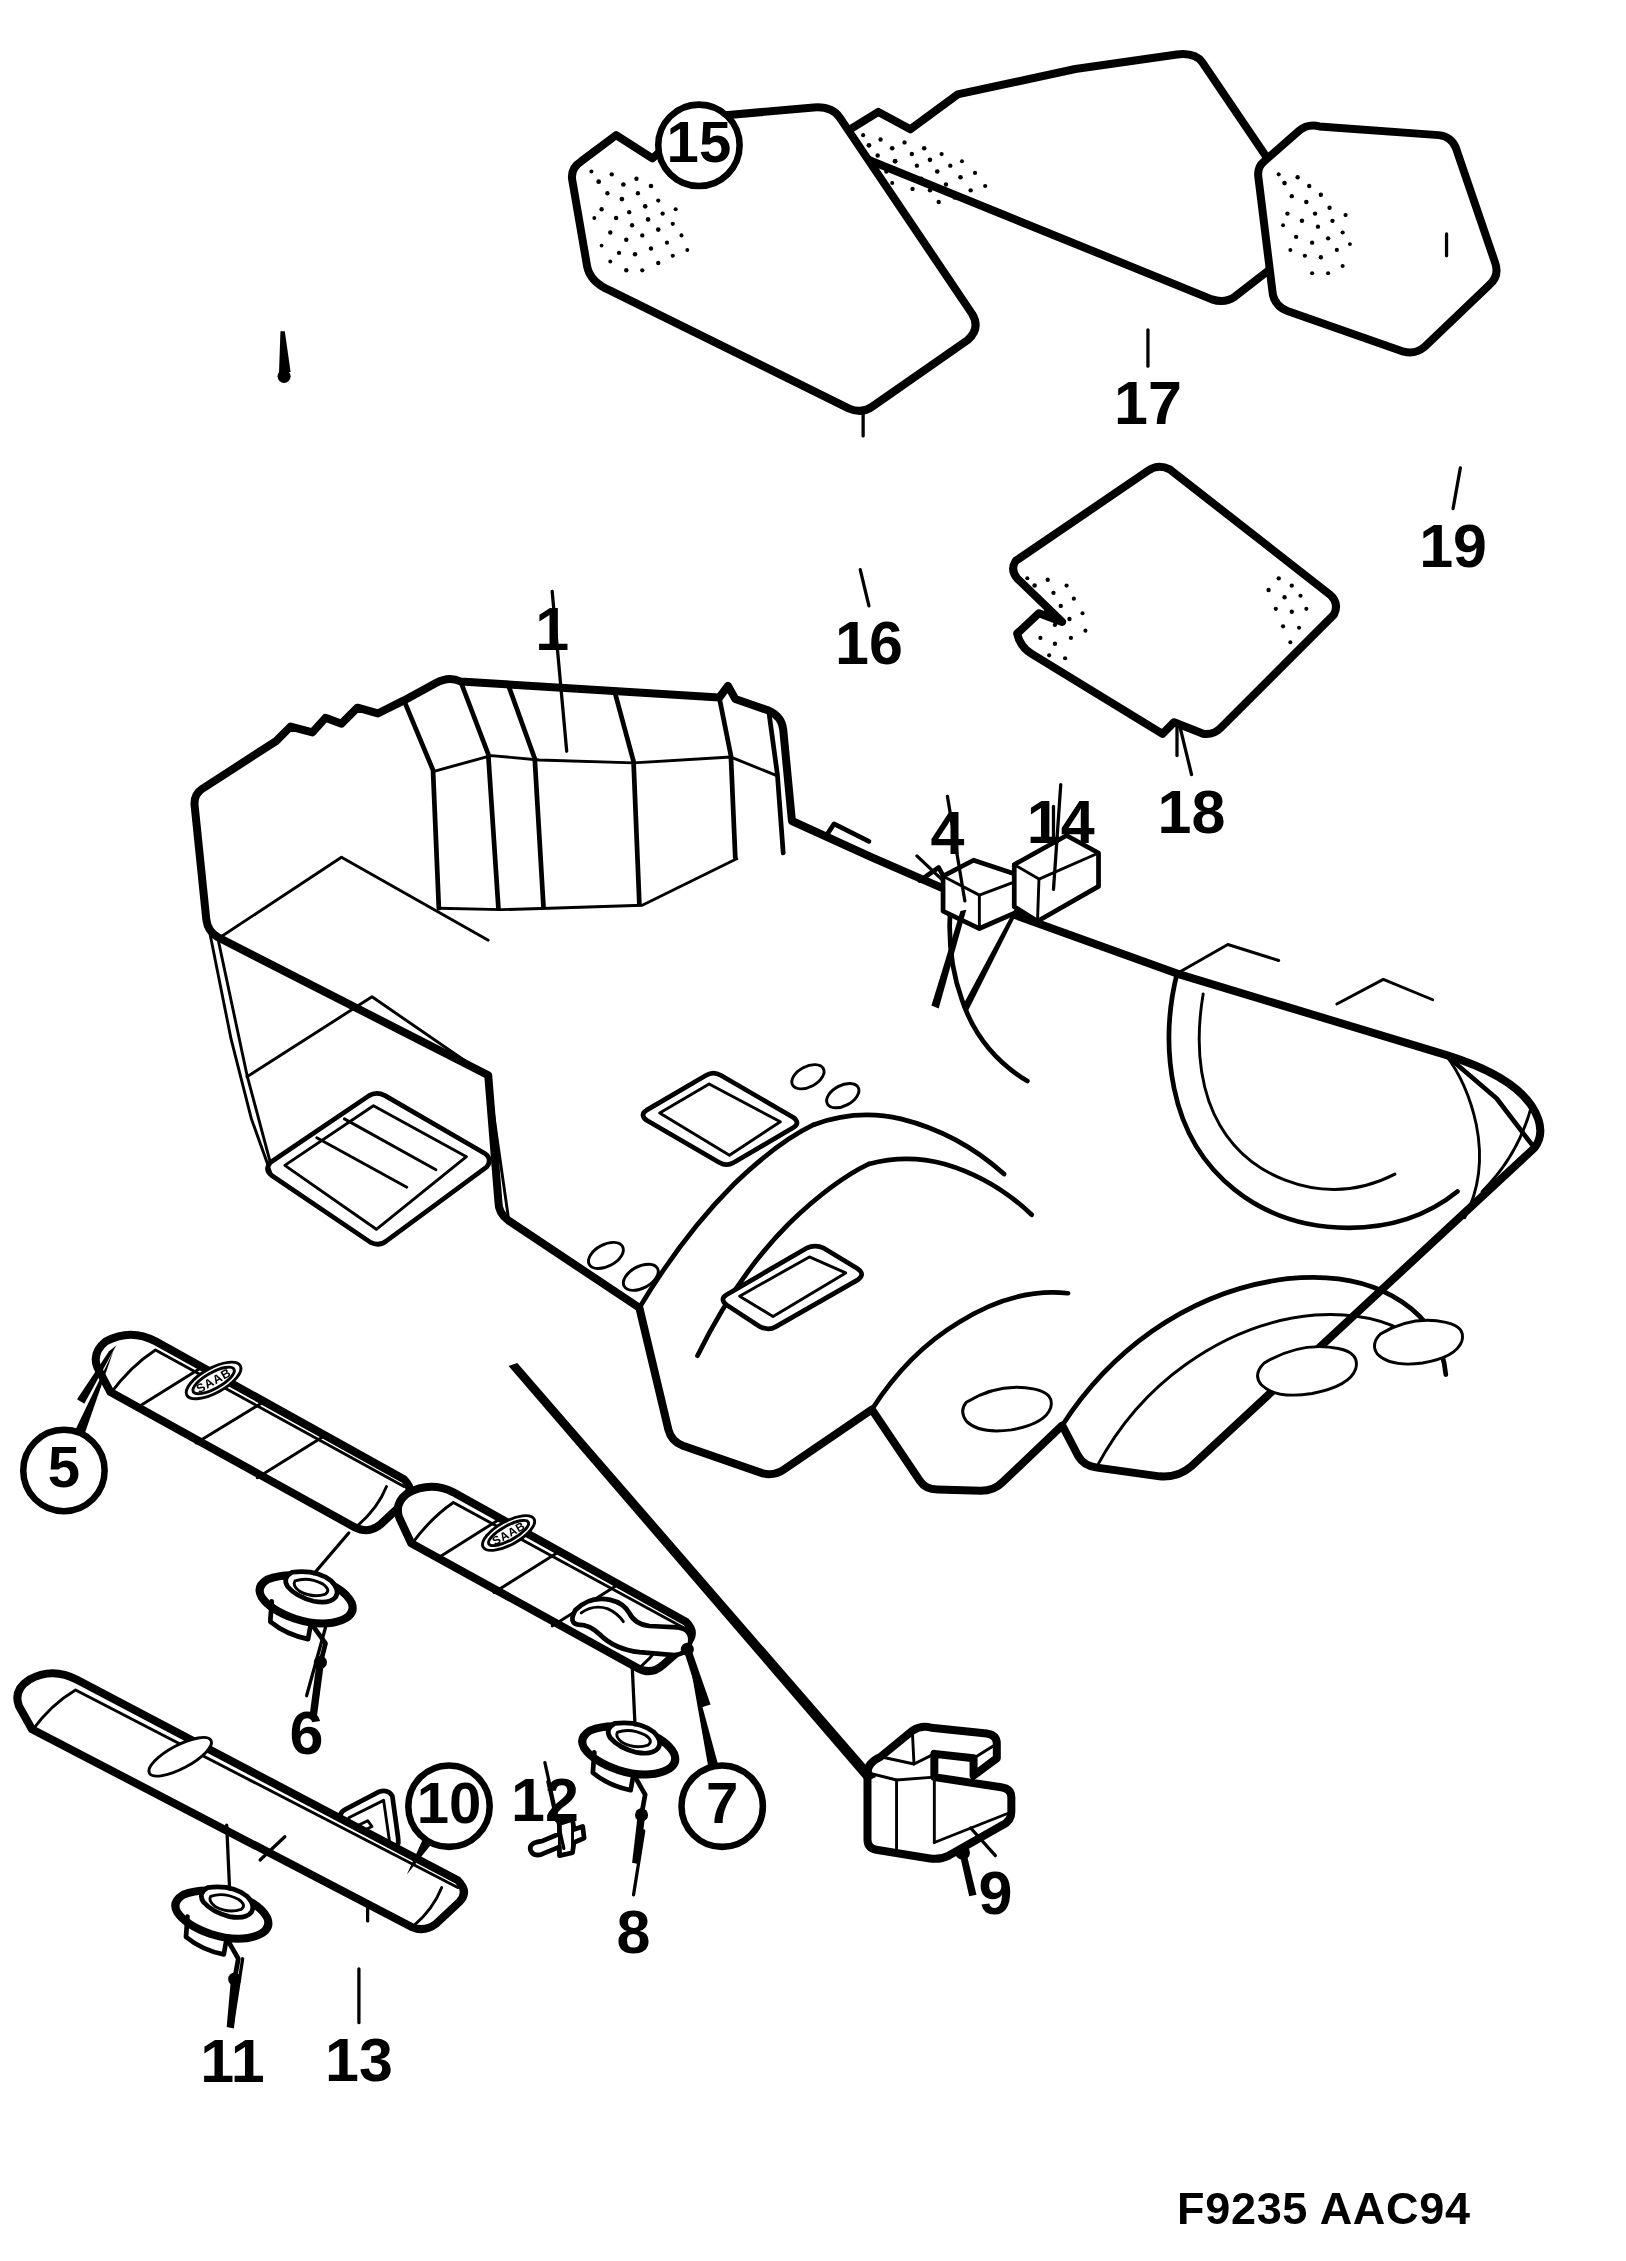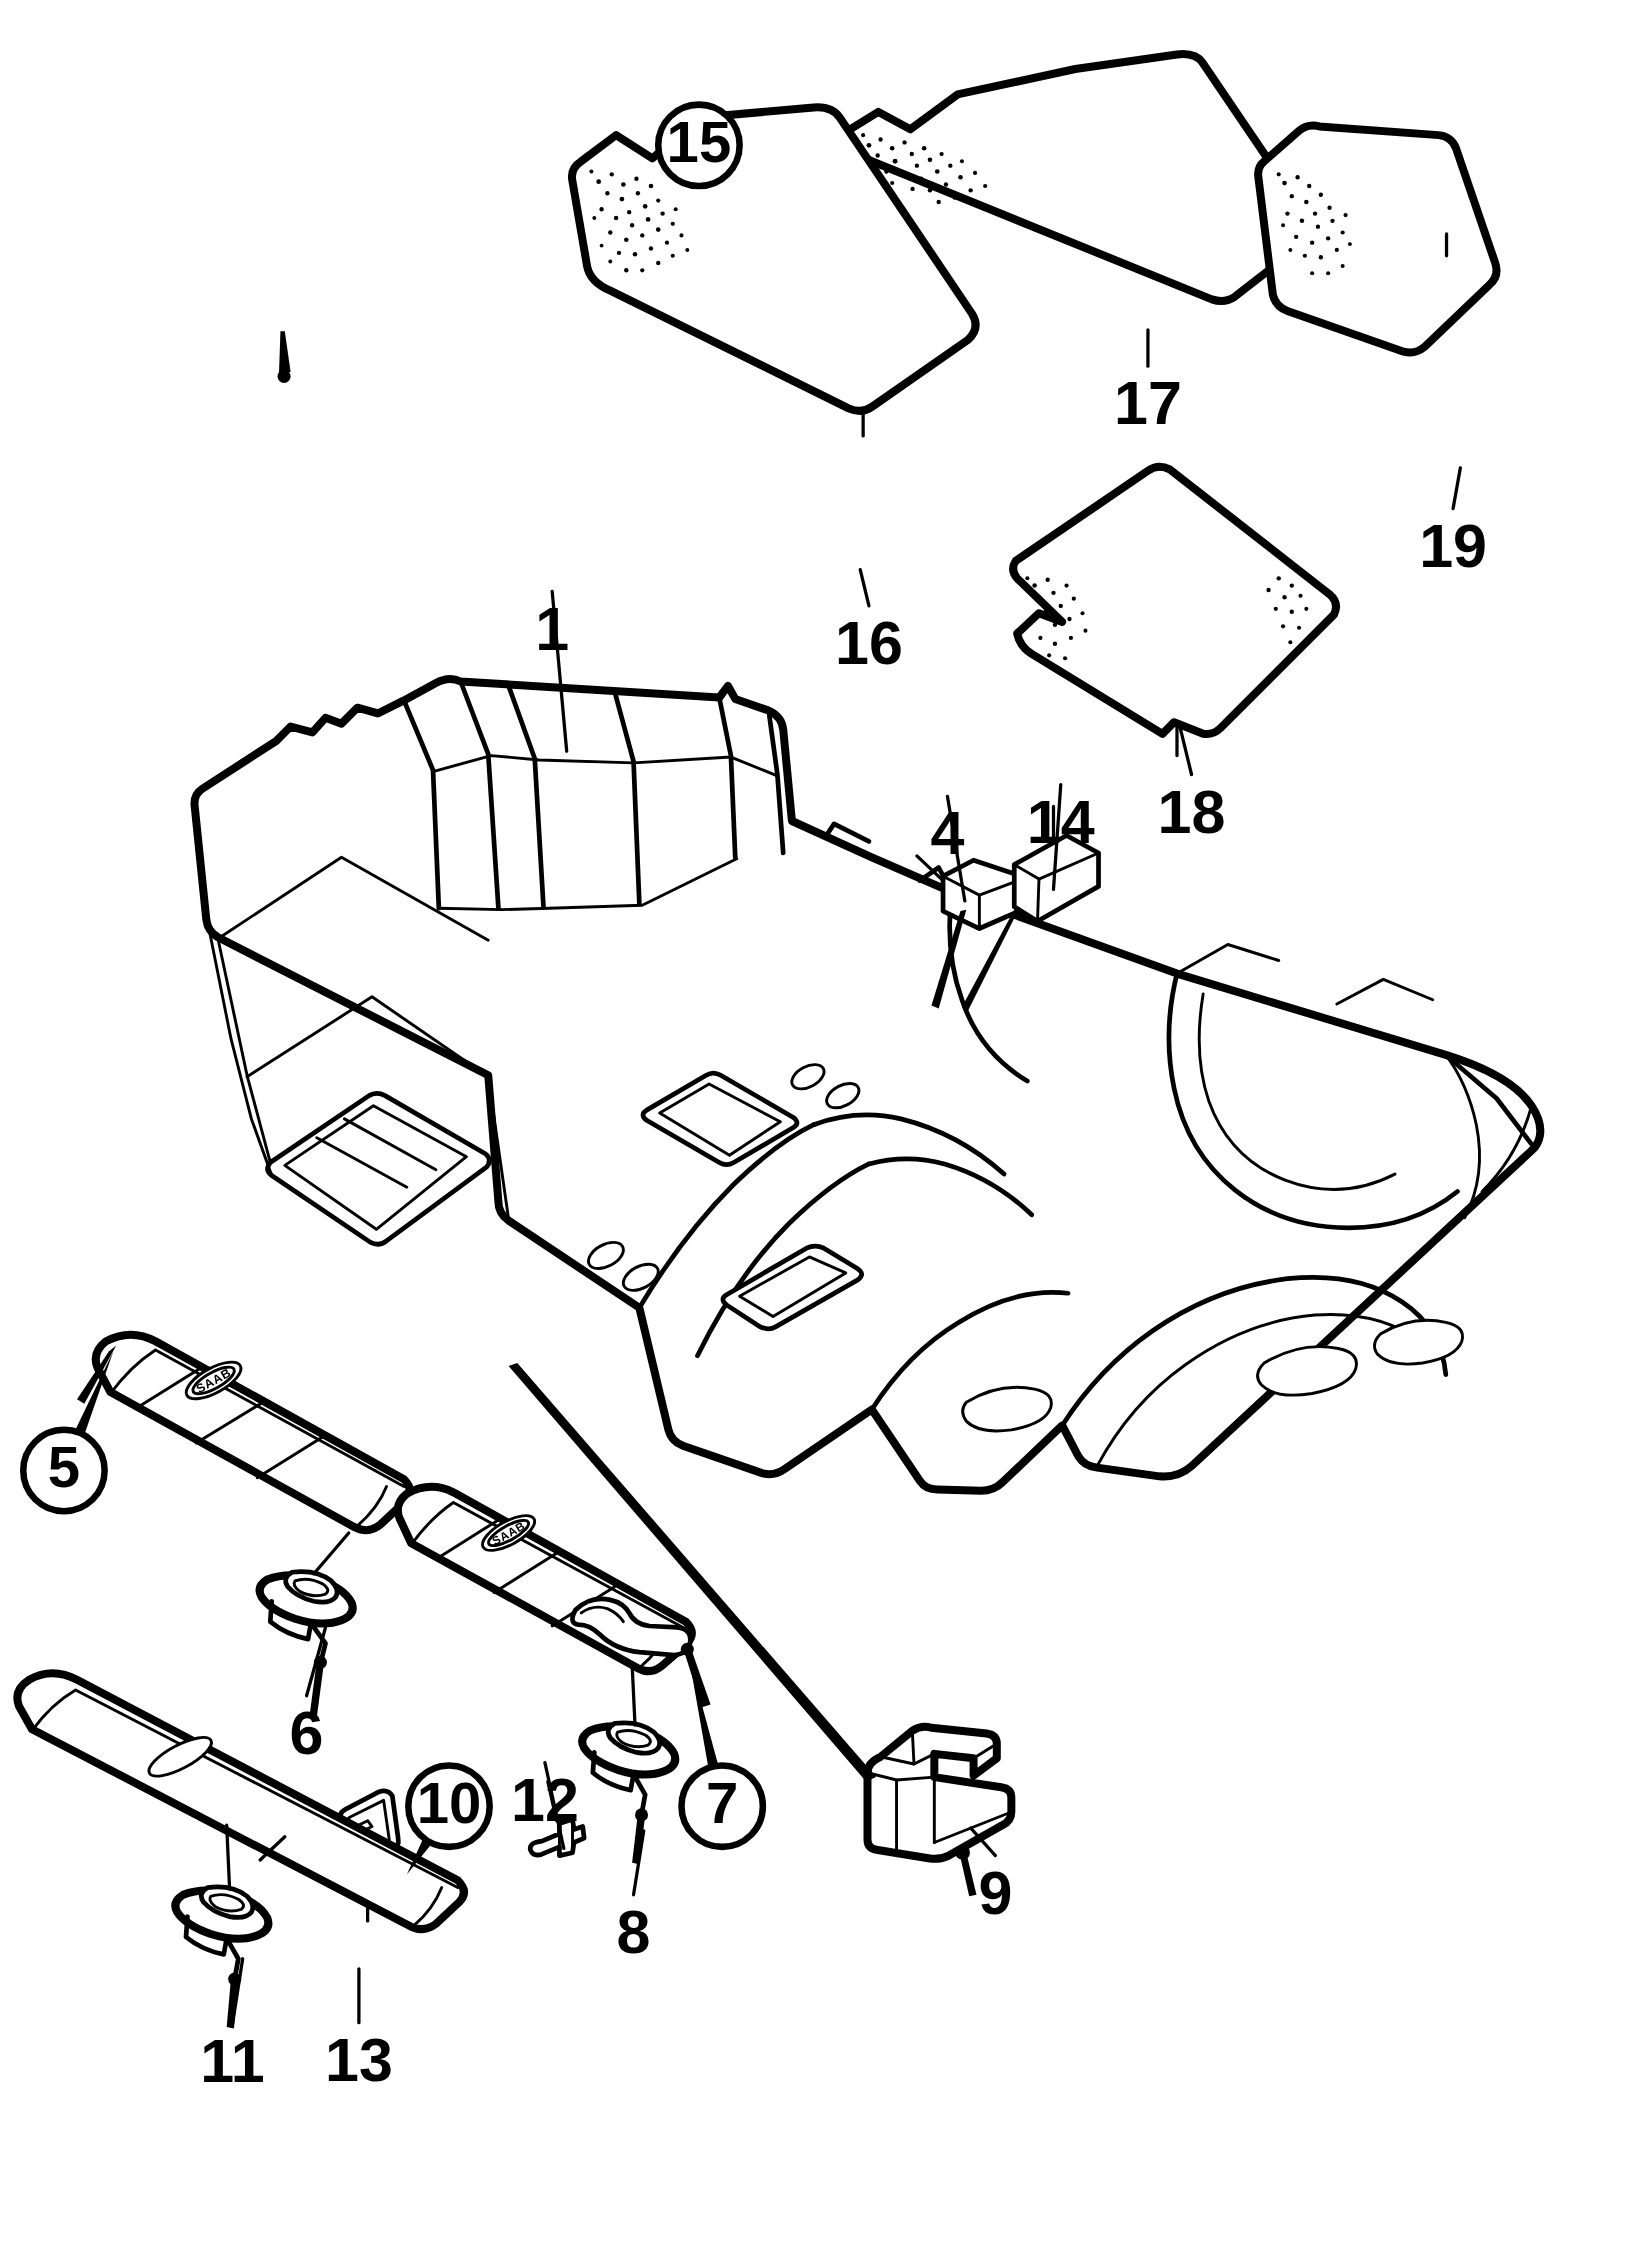--- a/index.html
+++ b/index.html
@@ -535,15 +535,18 @@
           <line x1="1640" y1="1066" x2="1624" y2="1000" class="lead"></line>
         </g>
         <g>
           <text x="2000" y="780" class="plainNum">19</text>
           <line x1="2000" y1="700" x2="2010" y2="644" class="lead"></line>
         </g>
       </g>
 
 </svg>
 
-
+<div style="position:absolute; left:1177px; top:2183px;">
+  <span class="footer">F9235 AAC94</span>
 </div>
 
+</div>
+
 
 </body></html>

